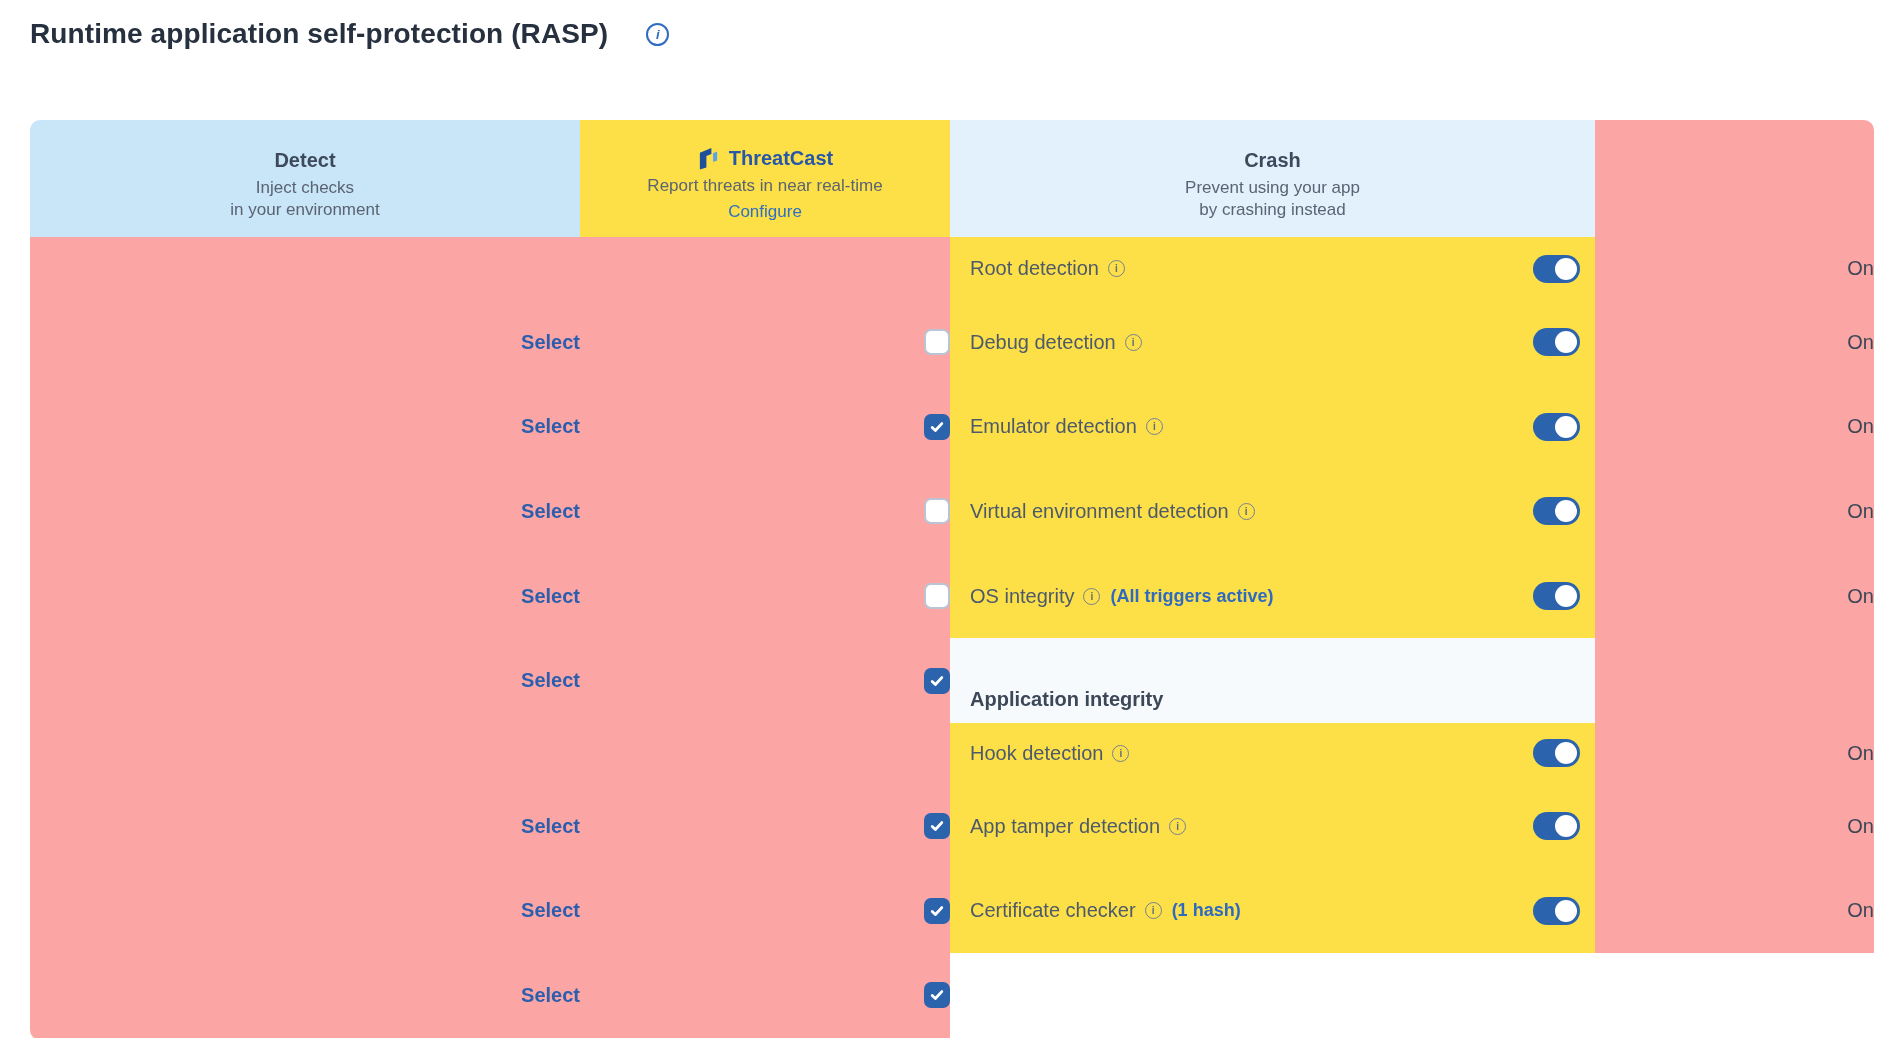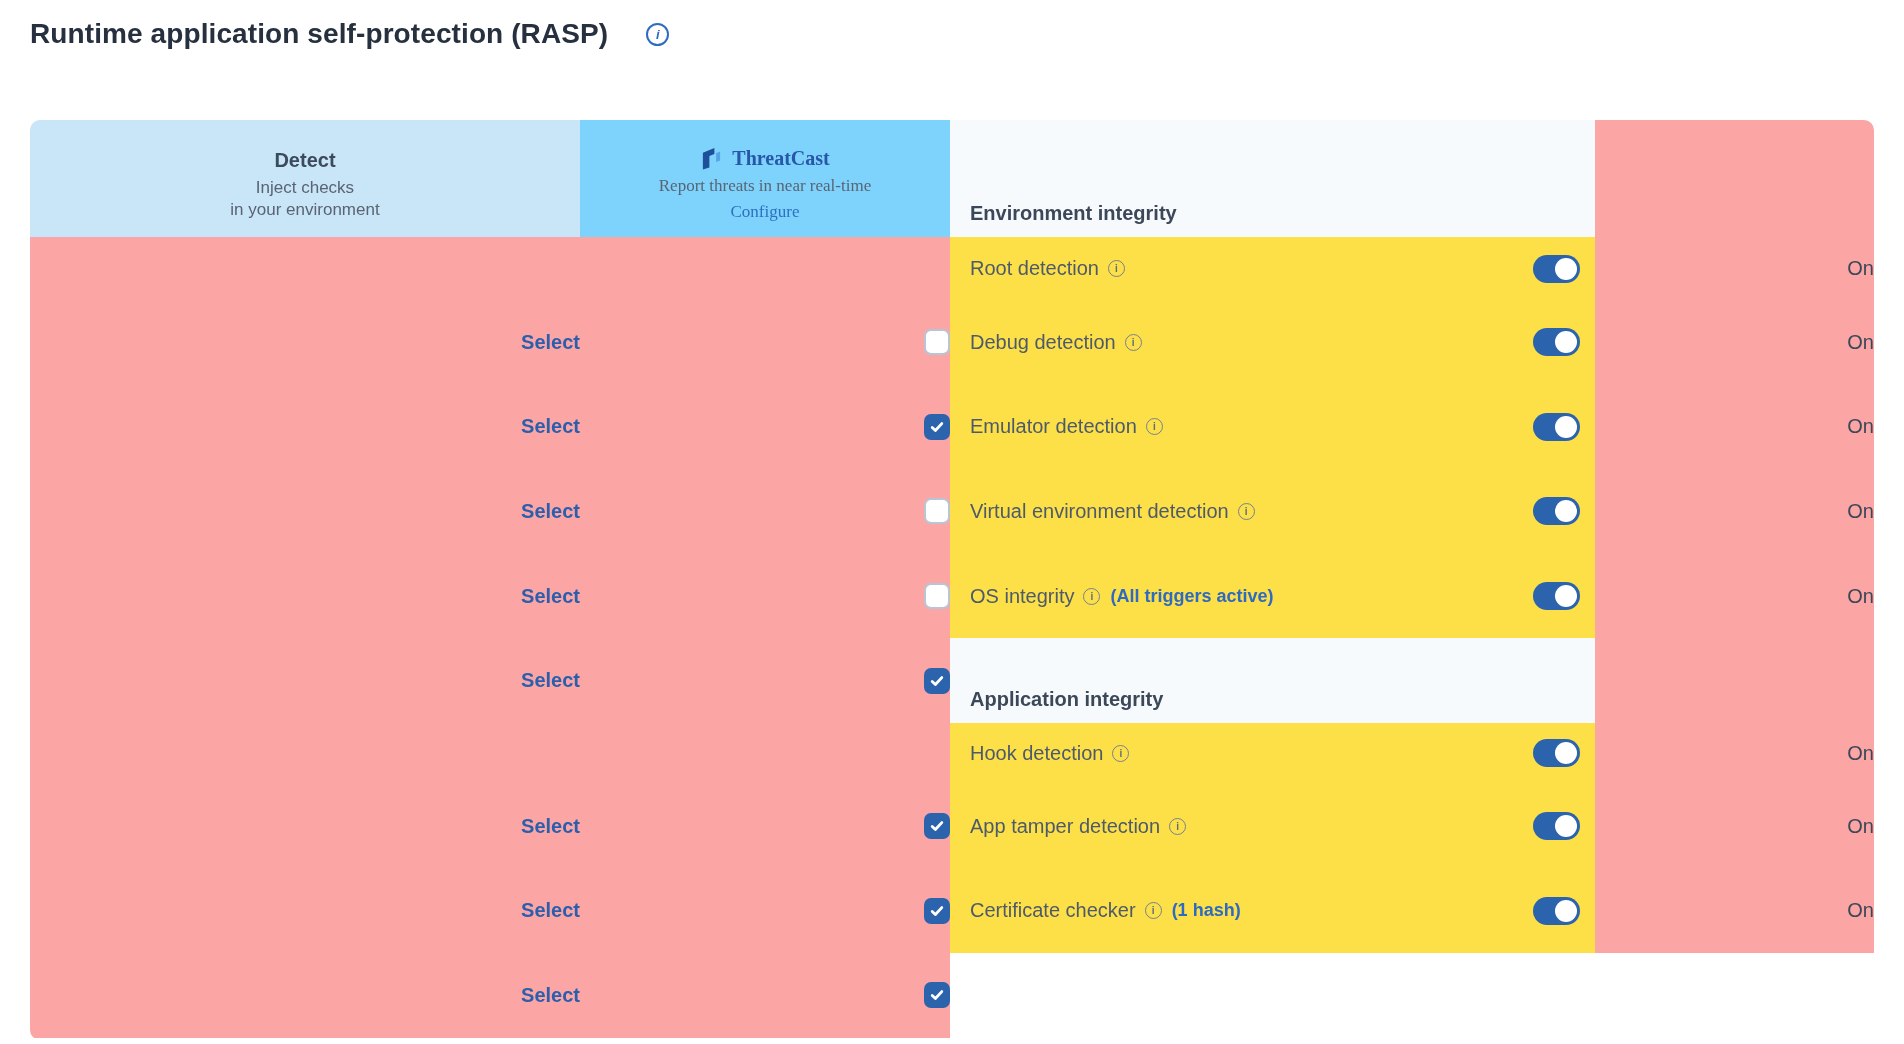--- a/index.html
+++ b/index.html
@@ -13,21 +13,21 @@
     display:flex;align-items:center;justify-content:center;font-size:13px;font-weight:700;
     box-sizing:border-box;cursor:pointer;font-style:italic;}
 
   
   .table{position:absolute;left:30px;top:120px;width:1844px;height:920px;border-radius:10px;
     overflow:hidden;display:grid;grid-template-columns:550px 370px 645px 279px;
     grid-template-rows:117px 63px repeat(5,84.6px) 61px repeat(3,84.6px);}
 
   
   .h{display:flex;flex-direction:column;align-items:center;justify-content:center;gap:5px;padding-top:12px;}
-  .bg1{background:#c9e5f8;} .bg2{background:#7dd3fc;font-family:Liberation Serif, serif;} .bg3{background:#dceefb;} .bg4{background:#e3f1fc;}
+  .bg1{background:#c9e5f8;} .bg2{background:#fde047;} .bg3{background:#dceefb;} .bg4{background:#e3f1fc;}
   .h-title{font-size:20px;font-weight:700;color:#3d4a5c;}
   .h-sub{font-size:17px;line-height:22px;color:#5a6472;text-align:center;}
   .tc-head{display:flex;align-items:center;gap:9px;}
   .tc-title{font-size:20px;font-weight:700;color:#2757a8;}
   .tc-logo{width:23px;height:23px;display:block;}
   .h-link{font-size:17px;color:#2e6fc2;cursor:pointer;}
 
   
   .c1{background:#fde047;position:relative;display:flex;align-items:center;padding-left:20px;box-sizing:border-box;}
   .c{background:#fca5a5;display:flex;align-items:center;justify-content:flex-end;}
@@ -75,24 +75,25 @@
       <span class="tc-head">
         <svg class="tc-logo" viewBox="0 0 24 24">
           <path d="M3 6 L15 1 L15 7.2 L9.8 9.4 L9.8 21.5 L3 23.5 Z" fill="#1d4f9a"></path>
           <path d="M16.8 6.4 L21 4.7 L21 14 L16.8 15.6 Z" fill="#56a4e8"></path>
         </svg>
         <span class="tc-title">ThreatCast</span>
       </span>
       <span class="h-sub">Report threats in near real-time</span>
       <span class="h-link">Configure</span>
     </div>
-
-    <div class="sec1">
-      <span class="sec-label">Environment integrity</span>
-    </div>
+    <div class="h bg4">
+      <span class="h-title">Crash</span>
+      <span class="h-sub"><span>Prevent using your app</span><br><span>by crashing instead</span></span>
+    </div>
+
     <div class="c"></div>
     <div class="c"></div>
     <div class="c"></div>
 
     <div class="c1">
       <span class="row-label">Root detection</span>
       <span class="info">i</span>
 
       <span class="toggle on"></span>
     </div>

